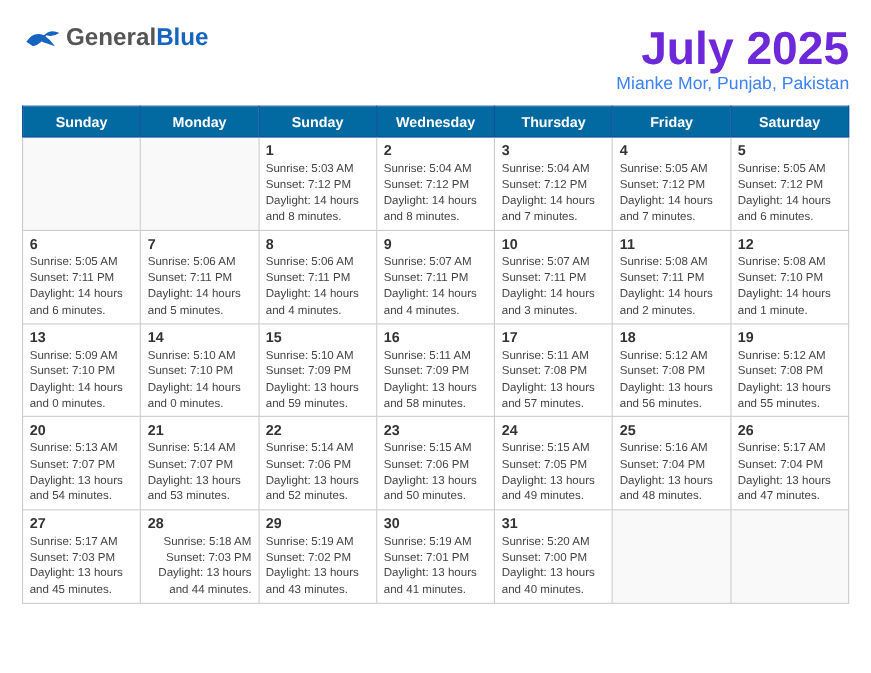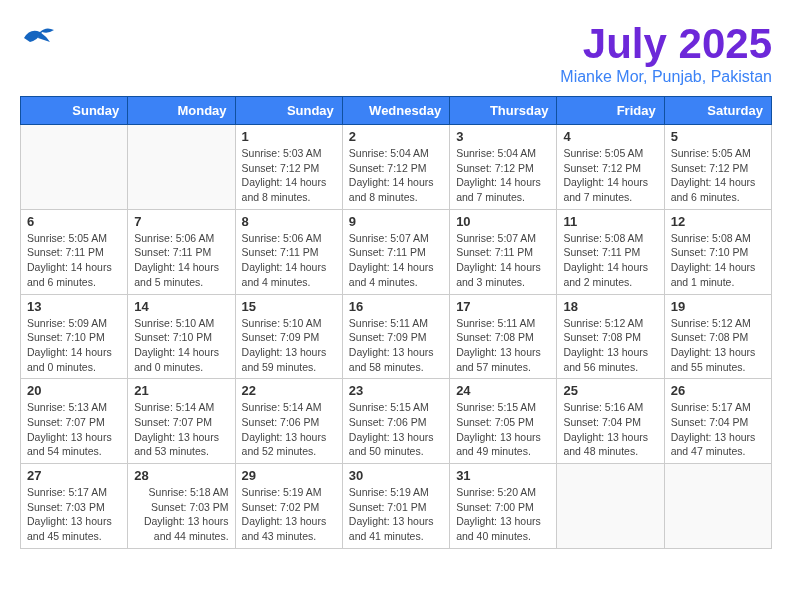--- a/index.html
+++ b/index.html
@@ -32,23 +32,23 @@
     .subtitle {
       font-size: 16px;
       color: #3b82f6;
     }
     .calendar {
       width: 100%;
       border-collapse: collapse;
       border: 1px solid #ccc;
     }
     .calendar th {
-      background-color: #3b82f6;
+      background-color: #0369a1;
       color: white;
-      text-align: right;
+      text-align: center;
       padding: 6px 8px;
       font-size: 13px;
       border: 1px solid #1050a0;
     }
     .calendar td {
       border: 1px solid #ccc;
       vertical-align: top;
       padding: 4px 6px;
       width: 107px;
       min-height: 80px;
@@ -84,20 +84,23 @@
 </head>
 <body>
 
 <div class="header">
   <div class="logo">
     <div class="logo-wrapper">
       <svg class="logo-bird" viewBox="0 0 36 28" fill="none" xmlns="http://www.w3.org/2000/svg">
         <path d="M4 18 Q10 8 20 12 Q26 6 34 10 Q28 14 22 12 Q18 20 10 22 Z" fill="#1565c0"></path>
         <path d="M20 12 Q26 16 30 22 Q24 20 18 18 Z" fill="#1565c0"></path>
       </svg>
+      <div>
+        <span class="logo-gray">General</span><span class="logo-blue">Blue</span>
+      </div>
     </div>
   </div>
   <div class="title-block">
     <div class="month-title">July 2025</div>
     <div class="subtitle">Mianke Mor, Punjab, Pakistan</div>
   </div>
 </div>
 
 <table class="calendar">
   <thead>

